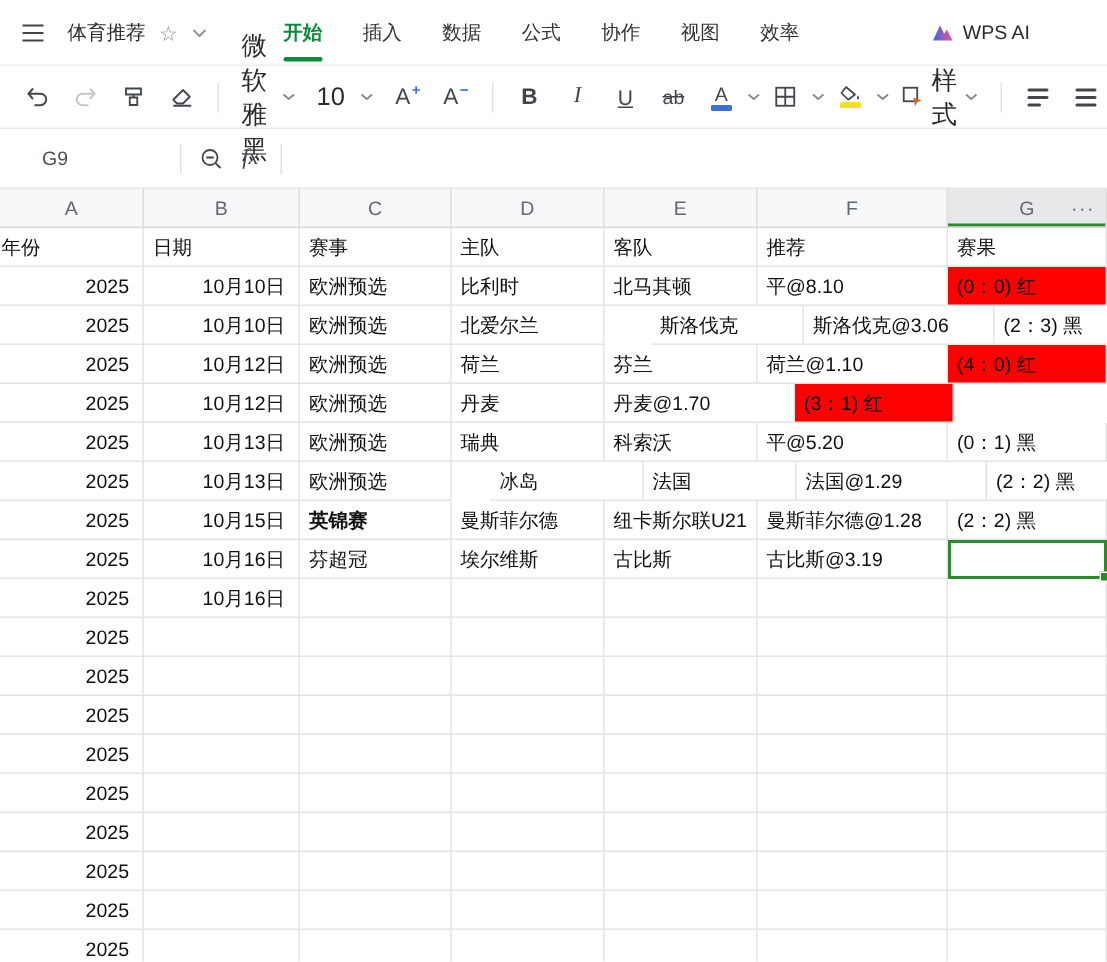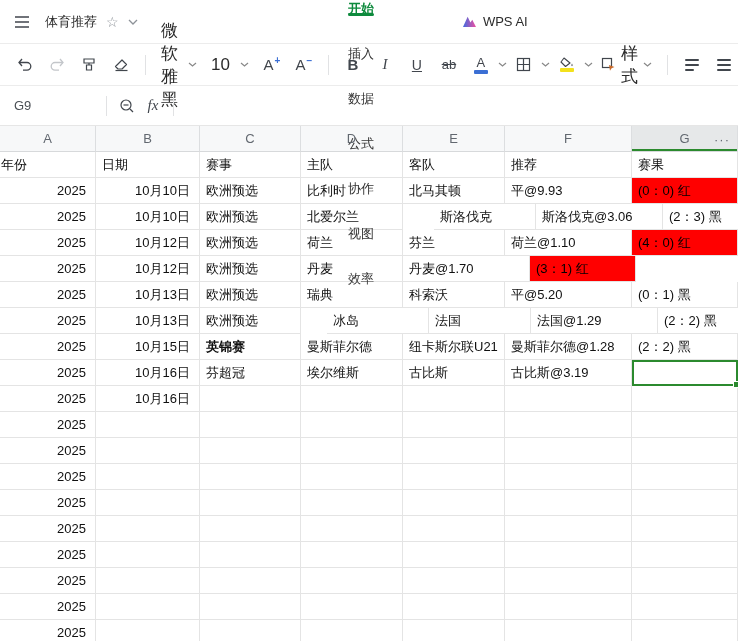--- a/index.html
+++ b/index.html
@@ -6,21 +6,21 @@
   html,body { width:738px; height:641px; overflow:hidden; background:#fff;
     font-family:"Liberation Sans","DejaVu Sans",sans-serif; color:#1f1f1f; }
 
   
   .topbar { height:44px; display:flex; align-items:center; padding:0 0 0 14px;
     border-bottom:1px solid #ececec; background:#fff; }
   .icon-btn { display:flex; align-items:center; justify-content:center; color:#41464d; }
   .doc-title { font-size:13px; color:#2b2b2b; margin:0 9px 0 15px; }
   .star { color:#8d9298; font-size:14px; line-height:1; }
   .title-chev { color:#8d9298; margin-left:9px; display:flex; }
-  .menu-tabs { display:flex; margin-left:auto; margin-right:88px; gap:27px; align-items:center; height:100%;flex-direction:column; }
+  .menu-tabs { display:flex; margin-left:auto; margin-right:88px; gap:27px; align-items:center; height:100%; }
   .menu-tab { font-size:13px; color:#333; height:100%; display:flex; align-items:center;
     position:relative; cursor:pointer; white-space:nowrap; }
   .menu-tab.active { color:var(--accent,#0e8a3d); font-weight:bold; }
   .menu-tab.active::after { content:""; position:absolute; left:0; right:0; bottom:2px;
     height:3px; border-radius:2px; background:var(--accent,#0e8a3d); }
   .ai-tab { display:flex; align-items:center; gap:6px; font-size:13px; color:#2b2b2b; cursor:pointer; }
 
   
   .toolbar { height:42px; display:flex; align-items:center; padding:0 10px; gap:2px;
     border-bottom:1px solid #ececec; }
@@ -37,21 +37,21 @@
   .s-glyph { text-decoration:line-through; font-size:13px; }
   .fontcolor-a { display:flex; flex-direction:column; align-items:center; line-height:1; }
   .fontcolor-a .bar { width:14px; height:4px; background:var(--blue,#3b6fd4); margin-top:1px; border-radius:1px; }
   .fill-wrap { display:flex; flex-direction:column; align-items:center; line-height:1; }
   .fill-wrap .bar { width:14px; height:4px; background:var(--yellow,#f3e11c); margin-top:1px; border-radius:1px; }
   .sup { font-size:10px; color:var(--blue,#3b6fd4); margin-left:1px; margin-top:-8px; font-weight:bold; }
   .align-icon { display:flex; flex-direction:column; gap:3px; }
   .align-icon i { display:block; height:2px; background:#41464d; border-radius:1px; }
 
   
-  .formulabar { height:40px; display:flex; align-items:center; padding-left:14px;
+  .formulabar { height:40px; display:flex; align-items:center; padding-left:28px;
     border-bottom:1px solid #e6e6e6; font-size:13px; color:#4a4f55; }
   .namebox { width:85px; cursor:text; }
   .fx { font-style:italic; font-family:"Liberation Serif",serif; font-size:15px; color:#41464d; }
 
   
   .colheaders { height:26px; display:flex; background:#f7f8f9; }
   .colheader { display:flex; align-items:center; justify-content:center; font-size:13px;
     color:#626870; border-right:1px solid #dcdee0; border-bottom:1px solid #d7d9db;
     position:relative; flex:none; cursor:pointer; }
   .colheader.selected { background:#e6e8e9; box-shadow:inset 0 -2px 0 var(--sel,#2b8a2e); }
@@ -284,21 +284,21 @@
       <div class="cell" style="width: 102px;">客队</div>
       <div class="cell" style="width: 127px;">推荐</div>
       <div class="cell" style="width: 106px;">赛果</div>
     </div>
     <div class="grow">
       <div class="cell num" style="width: 96px;">2025</div>
       <div class="cell num" style="width: 104px;">10月10日</div>
       <div class="cell" style="width: 101px;">欧洲预选</div>
       <div class="cell" style="width: 102px;">比利时</div>
       <div class="cell" style="width: 102px;">北马其顿</div>
-      <div class="cell" style="width: 127px;">平@9.93</div>
+      <div class="cell" style="width: 127px;">平@8.10</div>
       <div class="cell red" style="width: 106px;">(0：0) 红</div>
     </div>
     <div class="grow">
       <div class="cell num" style="width: 96px;">2025</div>
       <div class="cell num" style="width: 104px;">10月10日</div>
       <div class="cell" style="width: 101px;">欧洲预选</div>
       <div class="cell" style="width: 102px;">北爱尔兰</div>
       <div class="cell" style="width: 102px; margin-left: 31px;">斯洛伐克</div>
       <div class="cell" style="width: 127px;">斯洛伐克@3.06</div>
       <div class="cell" style="width: 106px;">(2：3) 黑</div>

